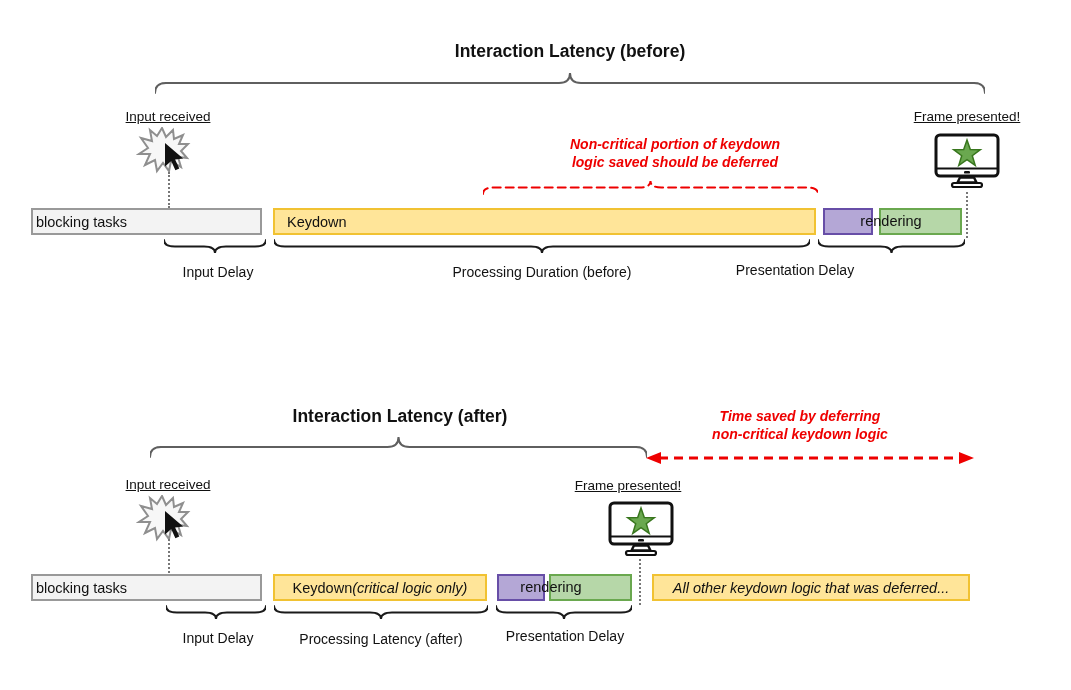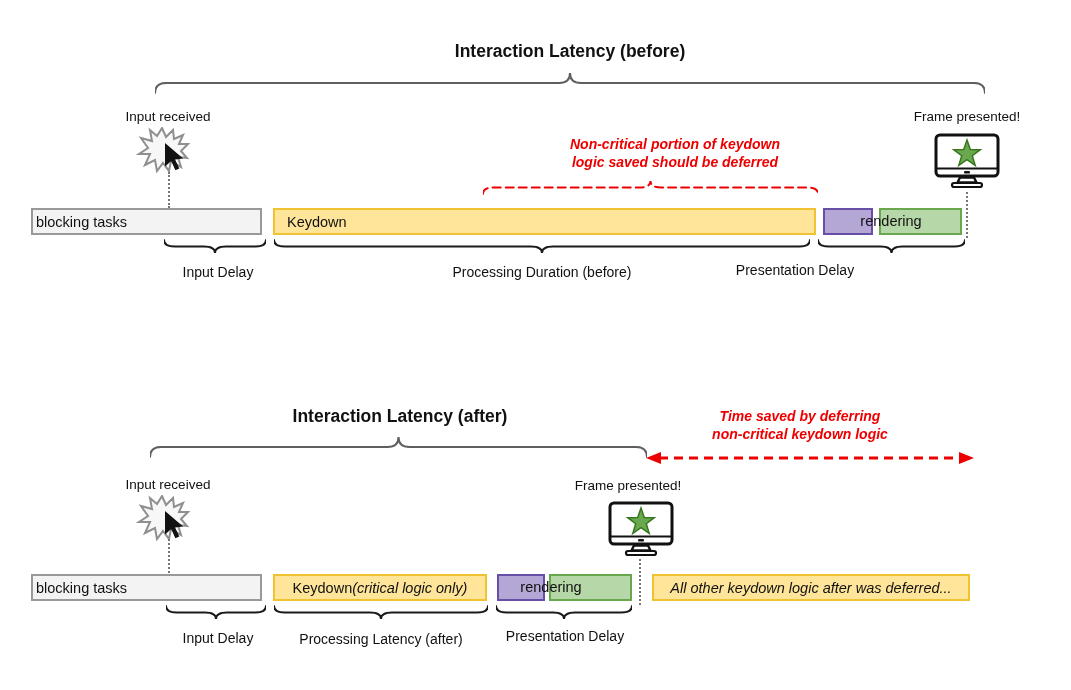--- a/index.html
+++ b/index.html
@@ -1,21 +1,21 @@
 <!DOCTYPE html>
 <html style="--yellow_fill: #FFE599; --yellow_border: #F1C232; --gray_fill: #F3F3F3; --gray_border: #999999; --purple_fill: #B4A7D6; --purple_border: #674EA7; --green_fill: #B6D7A8; --green_border: #6AA84F; --red: #EE0000; --star_fill: #6AA84F; --star_border: #38761D;"><head>
 <meta charset="utf-8">
 <style>
   html,body{margin:0;padding:0;background:#fff;}
   #stage{position:relative;width:1071px;height:690px;background:#fff;overflow:hidden;
          font-family:"Liberation Sans",sans-serif;color:#111;}
   .abs{position:absolute;}
   .cx{transform:translateX(-50%);}
   .title{font-size:17.5px;font-weight:bold;white-space:nowrap;}
-  .caption{font-size:13.5px;white-space:nowrap;}
+  .caption{font-size:13.5px;white-space:nowrap;text-decoration:underline;}
   .red-note{font-size:14px;font-weight:bold;font-style:italic;color:var(--red);
             text-align:center;line-height:17.5px;white-space:nowrap;}
   .bar{position:absolute;height:27px;box-sizing:border-box;border:2px solid;
        display:flex;align-items:center;font-size:14.5px;white-space:nowrap;}
   .bar.gray{background:var(--gray_fill);border-color:var(--gray_border);padding-left:3px;}
   .bar.yellow{background:var(--yellow_fill);border-color:var(--yellow_border);}
   .bar.purple{background:var(--purple_fill);border-color:var(--purple_border);}
   .bar.green{background:var(--green_fill);border-color:var(--green_border);}
   .bar.padded{padding-left:12px;}
   .bar.centered{justify-content:center;}
@@ -137,21 +137,21 @@
     <span>blocking tasks</span>
   </div>
   <div class="bar yellow centered" style="left:273px;top:574px;width:214px;">
     <span>Keydown </span>
     <span class="italic">(critical logic only)</span>
   </div>
   <div class="bar purple" style="left:497px;top:574px;width:48px;"></div>
   <div class="bar green" style="left:549px;top:574px;width:83px;"></div>
   <div class="rendering-overlay" style="left:506px;top:574px;">rendering</div>
   <div class="bar yellow centered italic" style="left:652px;top:574px;width:318px;">
-    <span>All other keydown logic after was deferred...</span>
+    <span>All other keydown logic that was deferred...</span>
   </div>
 
   <svg class="abs" style="left:166px;top:605px;" viewBox="0 0 100 15" width="100" height="15">
       <path d="M0,1 Q0,7.5 11,7.5 L39,7.5 Q50,7.5 50,14 Q50,7.5 61,7.5 L89,7.5 Q100,7.5 100,1" fill="none" stroke-width="2" stroke-linecap="round" style="stroke: rgb(26, 26, 26);"></path>
     </svg>
   <svg class="abs" style="left:274px;top:605px;" viewBox="0 0 214 15" width="214" height="15">
       <path d="M0,1 Q0,7.5 11,7.5 L96,7.5 Q107,7.5 107,14 Q107,7.5 118,7.5 L203,7.5 Q214,7.5 214,1" fill="none" stroke-width="2" stroke-linecap="round" style="stroke: rgb(26, 26, 26);"></path>
     </svg>
   <svg class="abs" style="left:496px;top:605px;" viewBox="0 0 136 15" width="136" height="15">
       <path d="M0,1 Q0,7.5 11,7.5 L57,7.5 Q68,7.5 68,14 Q68,7.5 79,7.5 L125,7.5 Q136,7.5 136,1" fill="none" stroke-width="2" stroke-linecap="round" style="stroke: rgb(26, 26, 26);"></path>

